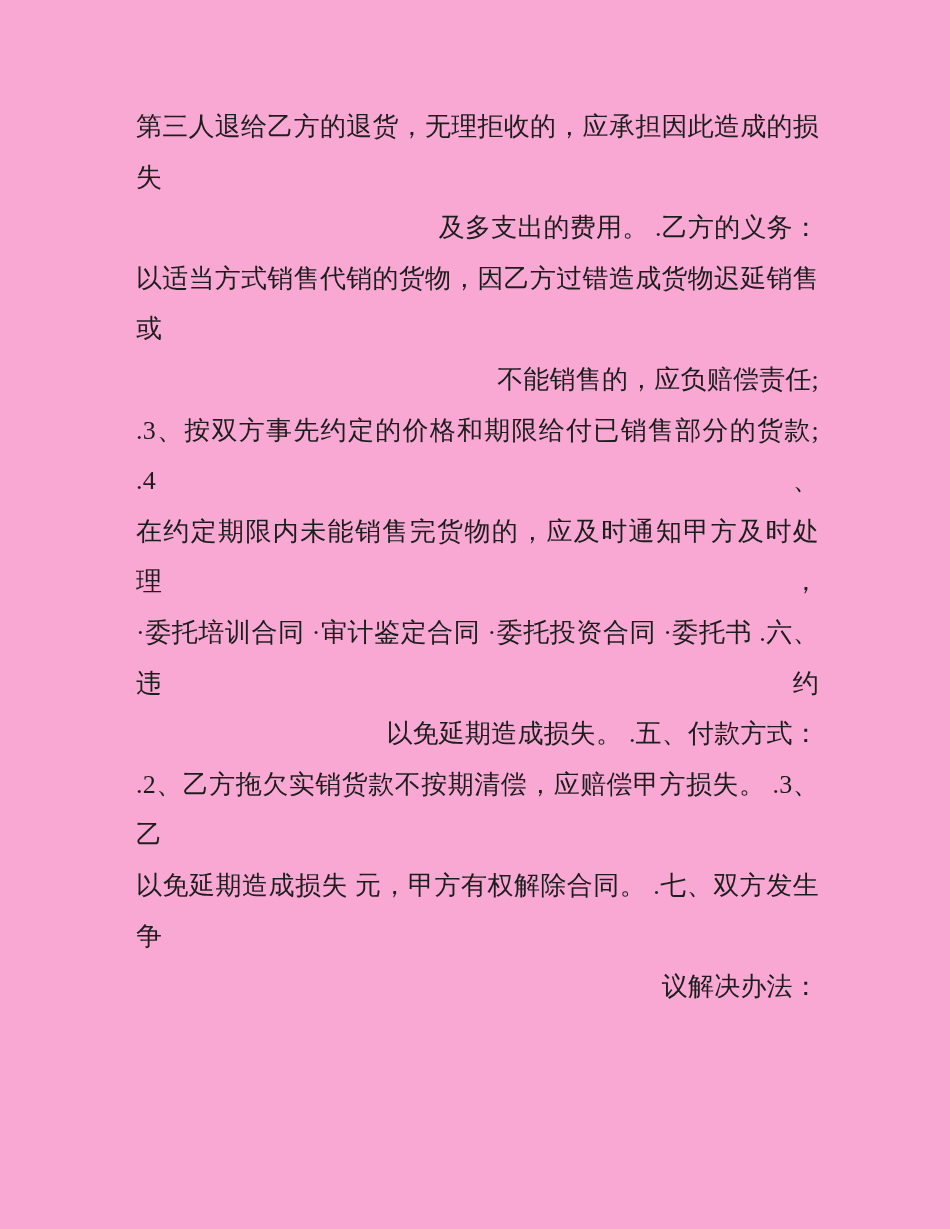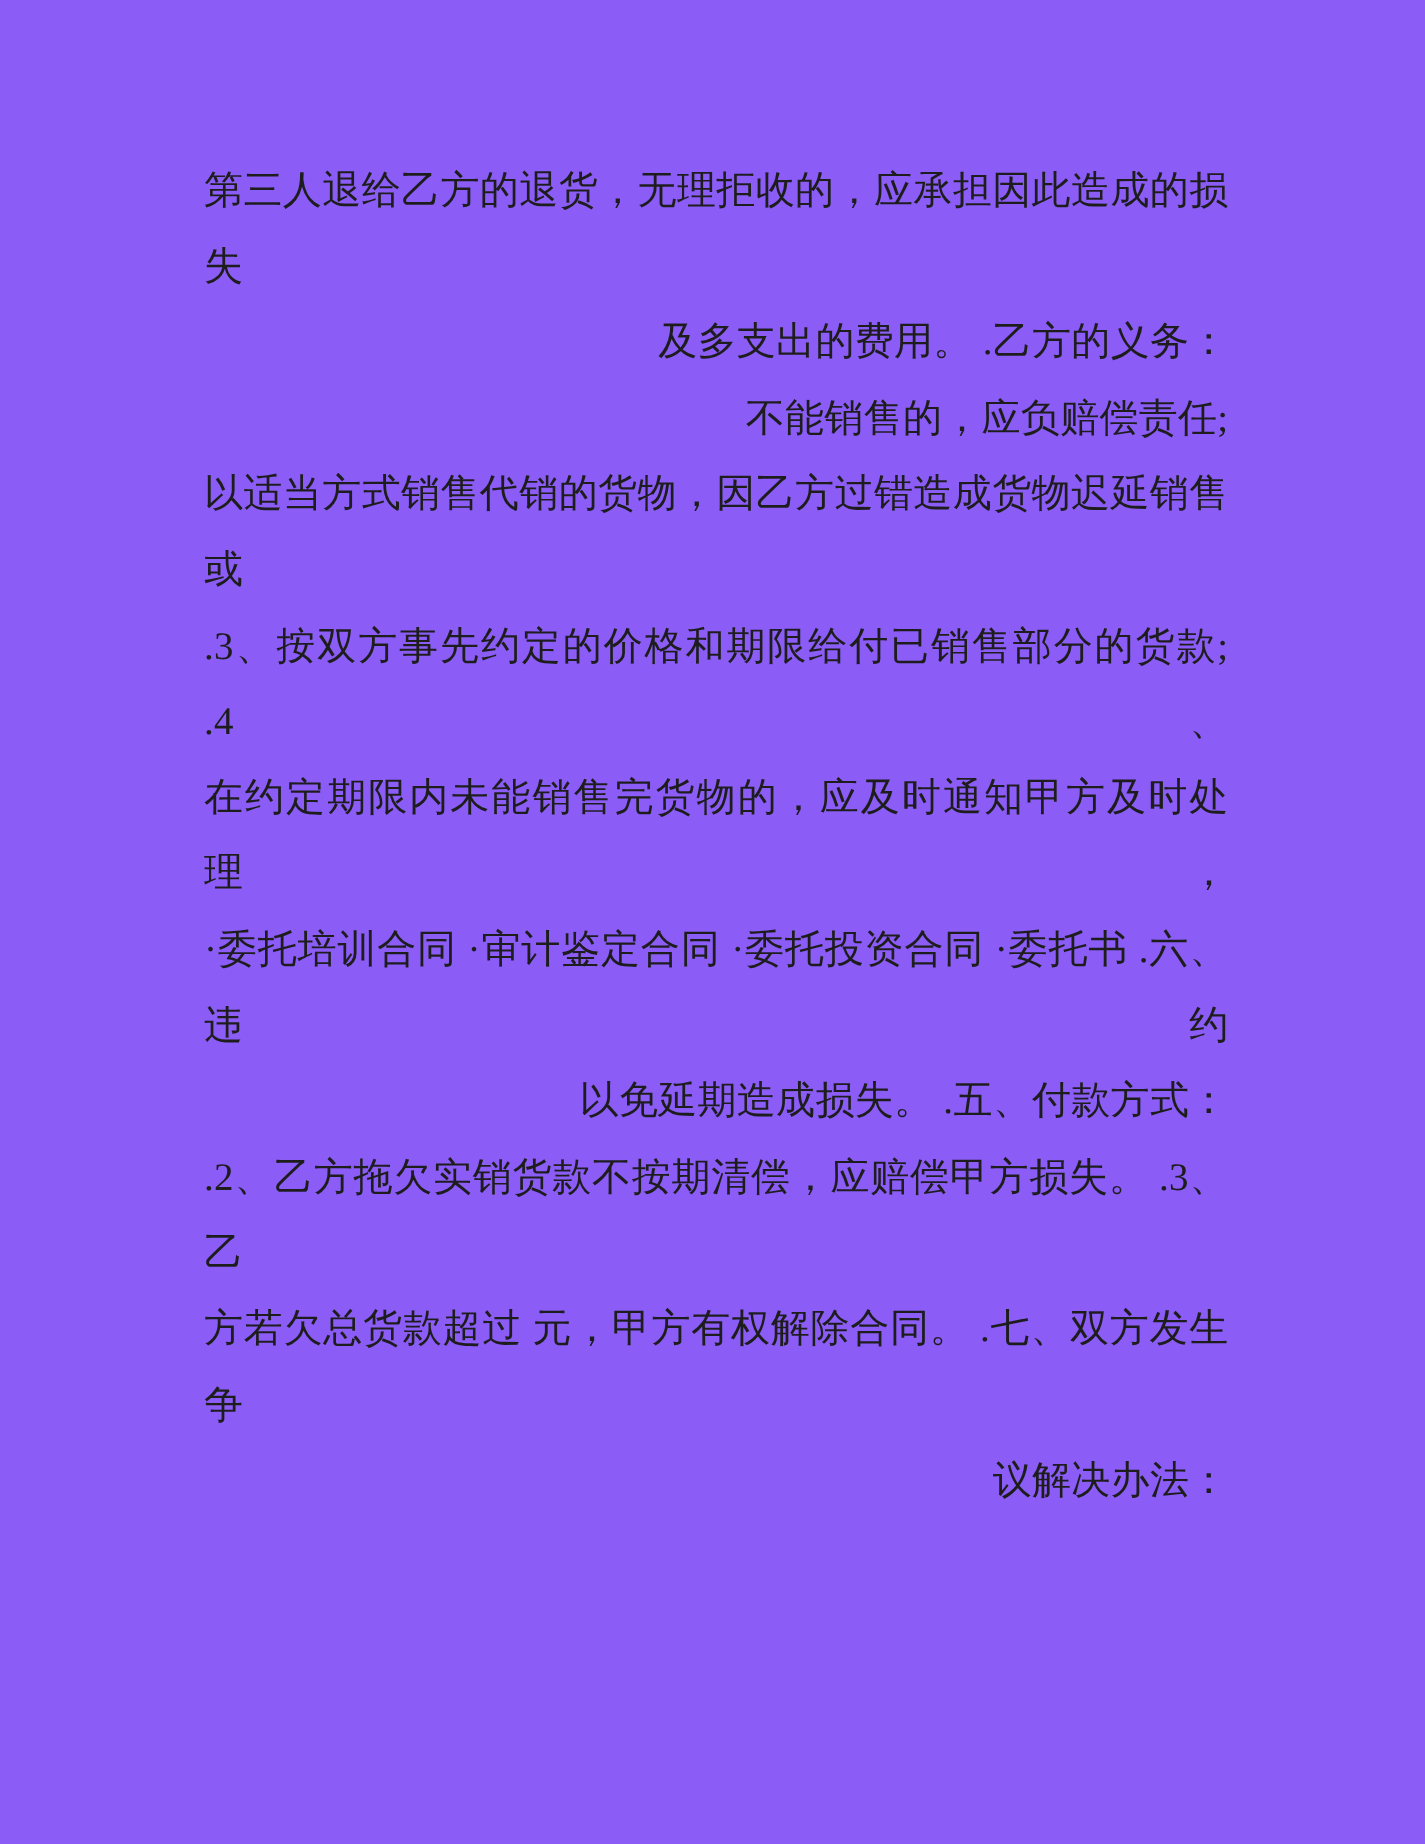--- a/index.html
+++ b/index.html
@@ -11,21 +11,21 @@
     width: 950px;
     height: 1229px;
     overflow: hidden;
     font-family: "Liberation Serif", "DejaVu Serif", serif;
   }
   .doc-page {
     box-sizing: border-box;
     width: 950px;
     height: 1229px;
     padding: 102px 131px 0 136px;
-    background: #8b5cf6;
+    background: #f9a8d4;
   }
   .doc-text {
     color: #1d1d1d;
     font-size: 26px;
     line-height: 50.6px;
   }
   .line {
     text-align: right;
     white-space: normal;
     letter-spacing: 0.2px;
@@ -37,24 +37,24 @@
     text-justify: inter-character;
   }
 </style>
 </head>
 <body>
 
 <div class="doc-page">
   <div class="doc-text">
     <div class="line j">第三人退给乙方的退货，无理拒收的，应承担因此造成的损失</div>
     <div class="line">及多支出的费用。 .乙方的义务：</div>
+    <div class="line j">以适当方式销售代销的货物，因乙方过错造成货物迟延销售或</div>
     <div class="line">不能销售的，应负赔偿责任;</div>
-    <div class="line j">以适当方式销售代销的货物，因乙方过错造成货物迟延销售或</div>
     <div class="line j">.3、按双方事先约定的价格和期限给付已销售部分的货款; .4、</div>
     <div class="line j">在约定期限内未能销售完货物的，应及时通知甲方及时处理，</div>
     <div class="line j">·委托培训合同 ·审计鉴定合同 ·委托投资合同 ·委托书 .六、违约</div>
     <div class="line">以免延期造成损失。 .五、付款方式：</div>
     <div class="line j">.2、乙方拖欠实销货款不按期清偿，应赔偿甲方损失。 .3、乙</div>
-    <div class="line j">方若欠总货款超过 元，甲方有权解除合同。 .七、双方发生争</div>
+    <div class="line j">以免延期造成损失 元，甲方有权解除合同。 .七、双方发生争</div>
     <div class="line">议解决办法：</div>
 
   </div>
 </div>
 
 </body></html>

